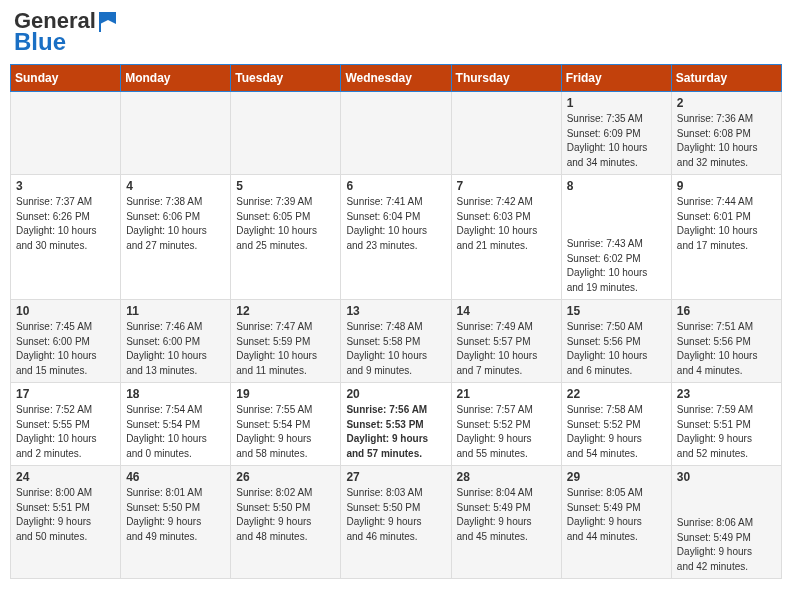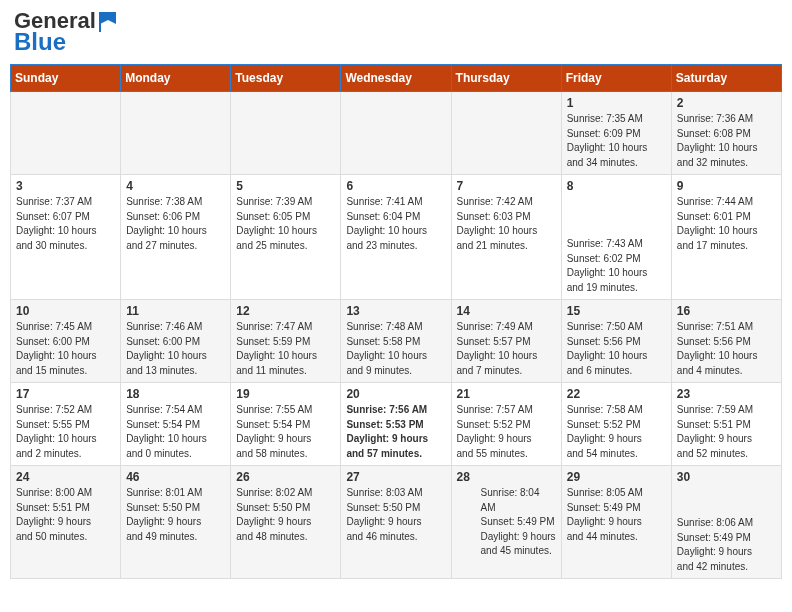--- a/index.html
+++ b/index.html
@@ -141,21 +141,21 @@
           <div class="day-info" style="white-space: pre-line;">Sunrise: 7:36 AM
 Sunset: 6:08 PM
 Daylight: 10 hours
 and 32 minutes.</div>
         </td>
       </tr>
       <tr>
         <td>
           <span class="day-number">3</span>
           <div class="day-info" style="white-space: pre-line;">Sunrise: 7:37 AM
-Sunset: 6:07 PM
+Sunset: 6:26 PM
 Daylight: 10 hours
 and 30 minutes.</div>
         </td>
         <td>
           <span class="day-number">4</span>
           <div class="day-info" style="white-space: pre-line;">Sunrise: 7:38 AM
 Sunset: 6:06 PM
 Daylight: 10 hours
 and 27 minutes.</div>
         </td>
@@ -321,21 +321,21 @@
         </td>
         <td>
           <span class="day-number">27</span>
           <div class="day-info" style="white-space: pre-line;">Sunrise: 8:03 AM
 Sunset: 5:50 PM
 Daylight: 9 hours
 and 46 minutes.</div>
         </td>
         <td>
           <span class="day-number">28</span>
-          <div class="day-info" style="white-space: pre-line; margin-left: 24px;">Sunrise: 8:04 AM
+          <div class="day-info" style="white-space: pre-line;">Sunrise: 8:04 AM
 Sunset: 5:49 PM
 Daylight: 9 hours
 and 45 minutes.</div>
         </td>
         <td>
           <span class="day-number">29</span>
           <div class="day-info" style="white-space: pre-line;">Sunrise: 8:05 AM
 Sunset: 5:49 PM
 Daylight: 9 hours
 and 44 minutes.</div>

